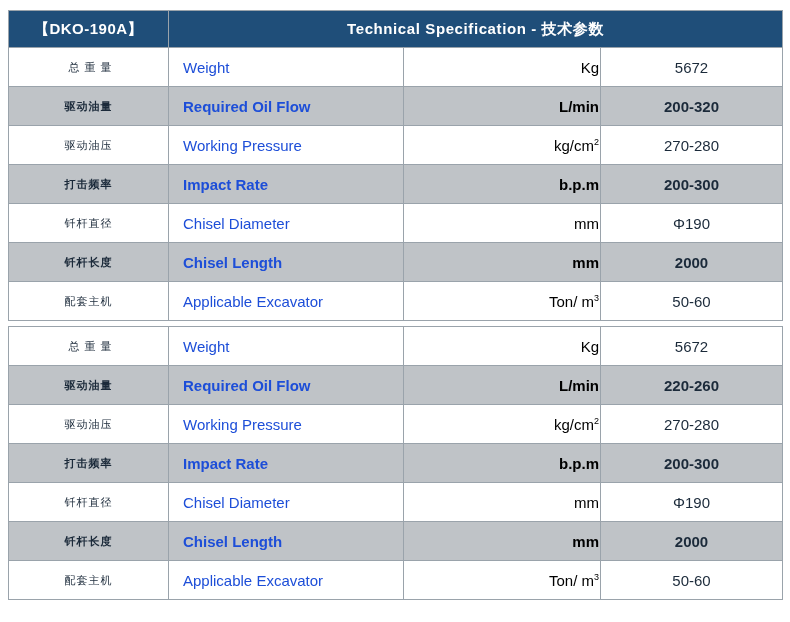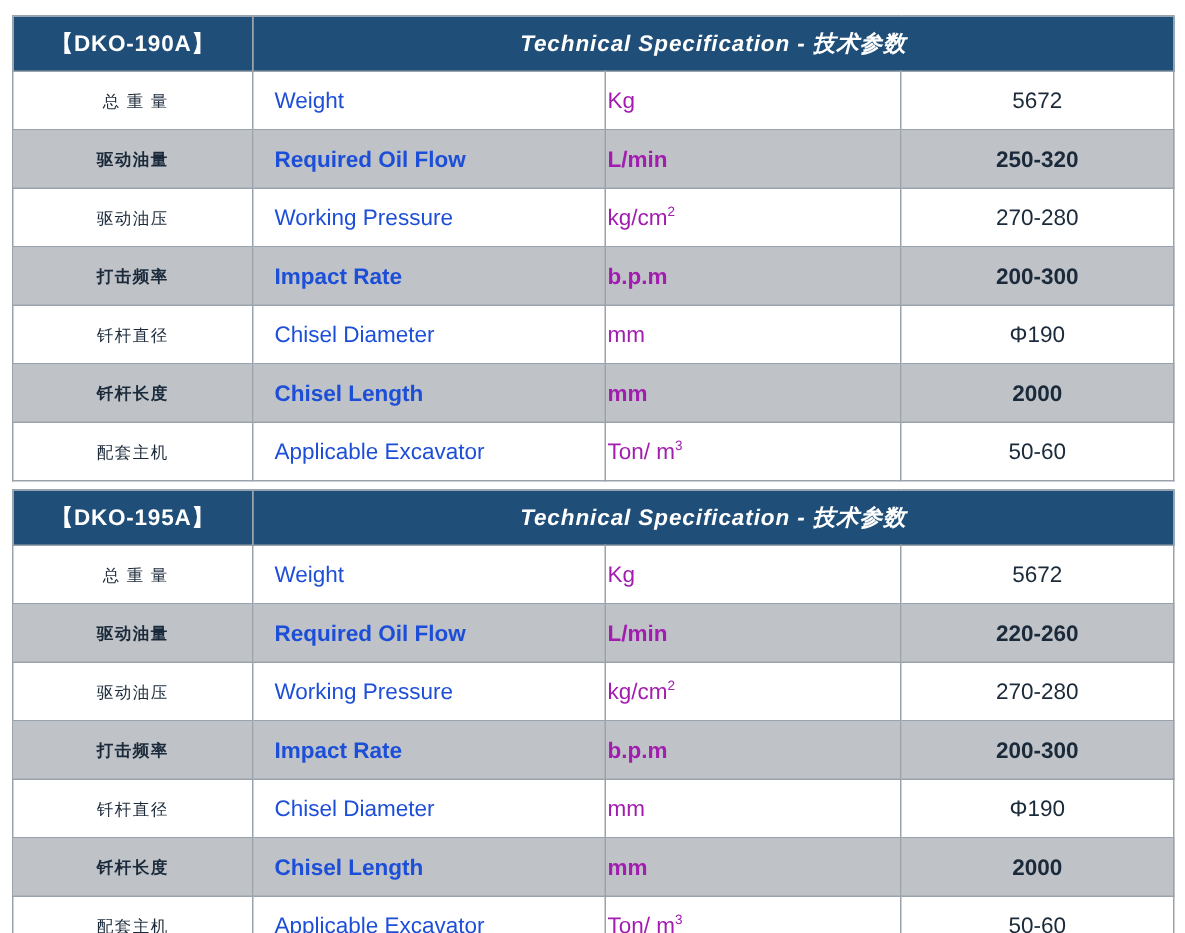--- a/index.html
+++ b/index.html
@@ -42,21 +42,20 @@
     font-size: 17px;
     font-weight: bold;
     text-align: center;
     letter-spacing: 0.5px;
   }
   .header-title {
     font-size: 17px;
     font-weight: bold;
     text-align: center;
     letter-spacing: 0.6px;
-    font-style: italic;
   }
   .spec-table td {
     border: 1px solid #9aa3ab;
     height: 36px;
     font-size: 15px;
   }
   tr.alt td {
     background: #bfc3c7;
     font-weight: bold;
   }
@@ -69,23 +68,23 @@
     color: #1b2a3a;
     letter-spacing: 1px;
   }
   td.en {
     text-align: left;
     padding-left: 14px;
     font-size: 15px;
     color: #1d4ed8;
   }
   td.unit {
-    text-align: left;
-    font-size: 15px;
-    color: #a21caf;
+    text-align: right;
+    font-size: 15px;
+    color: #000000;
   }
   td.val {
     text-align: center;
     font-size: 15px;
     color: #1b2a3a;
     margin-left: 11px;
   }
   sup {
     font-size: 9px;
     vertical-align: super;
@@ -115,21 +114,21 @@
       <tr class="plain">
         <td class="cn sp-wide">总 重 量</td>
         <td class="en">Weight</td>
         <td class="unit">Kg</td>
         <td class="val">5672</td>
       </tr>
       <tr class="alt">
         <td class="cn">驱动油量</td>
         <td class="en">Required Oil Flow</td>
         <td class="unit">L/min</td>
-        <td class="val">250-320</td>
+        <td class="val">200-320</td>
       </tr>
       <tr class="plain">
         <td class="cn">驱动油压</td>
         <td class="en">Working Pressure</td>
         <td class="unit"><span>kg/cm</span><sup>2</sup></td>
         <td class="val">270-280</td>
       </tr>
       <tr class="alt">
         <td class="cn">打击频率</td>
         <td class="en">Impact Rate</td>
@@ -158,24 +157,20 @@
   </table>
 
   <table class="spec-table">
     <colgroup>
         <col class="c1">
         <col class="c2">
         <col class="c3">
         <col class="c4">
       </colgroup>
     <tbody>
-      <tr class="header-row">
-        <td class="header-model">【DKO-195A】</td>
-        <td class="header-title" colspan="3">Technical Specification - 技术参数</td>
-      </tr>
       <tr class="plain">
         <td class="cn sp-wide">总 重 量</td>
         <td class="en">Weight</td>
         <td class="unit">Kg</td>
         <td class="val">5672</td>
       </tr>
       <tr class="alt">
         <td class="cn">驱动油量</td>
         <td class="en">Required Oil Flow</td>
         <td class="unit">L/min</td>

